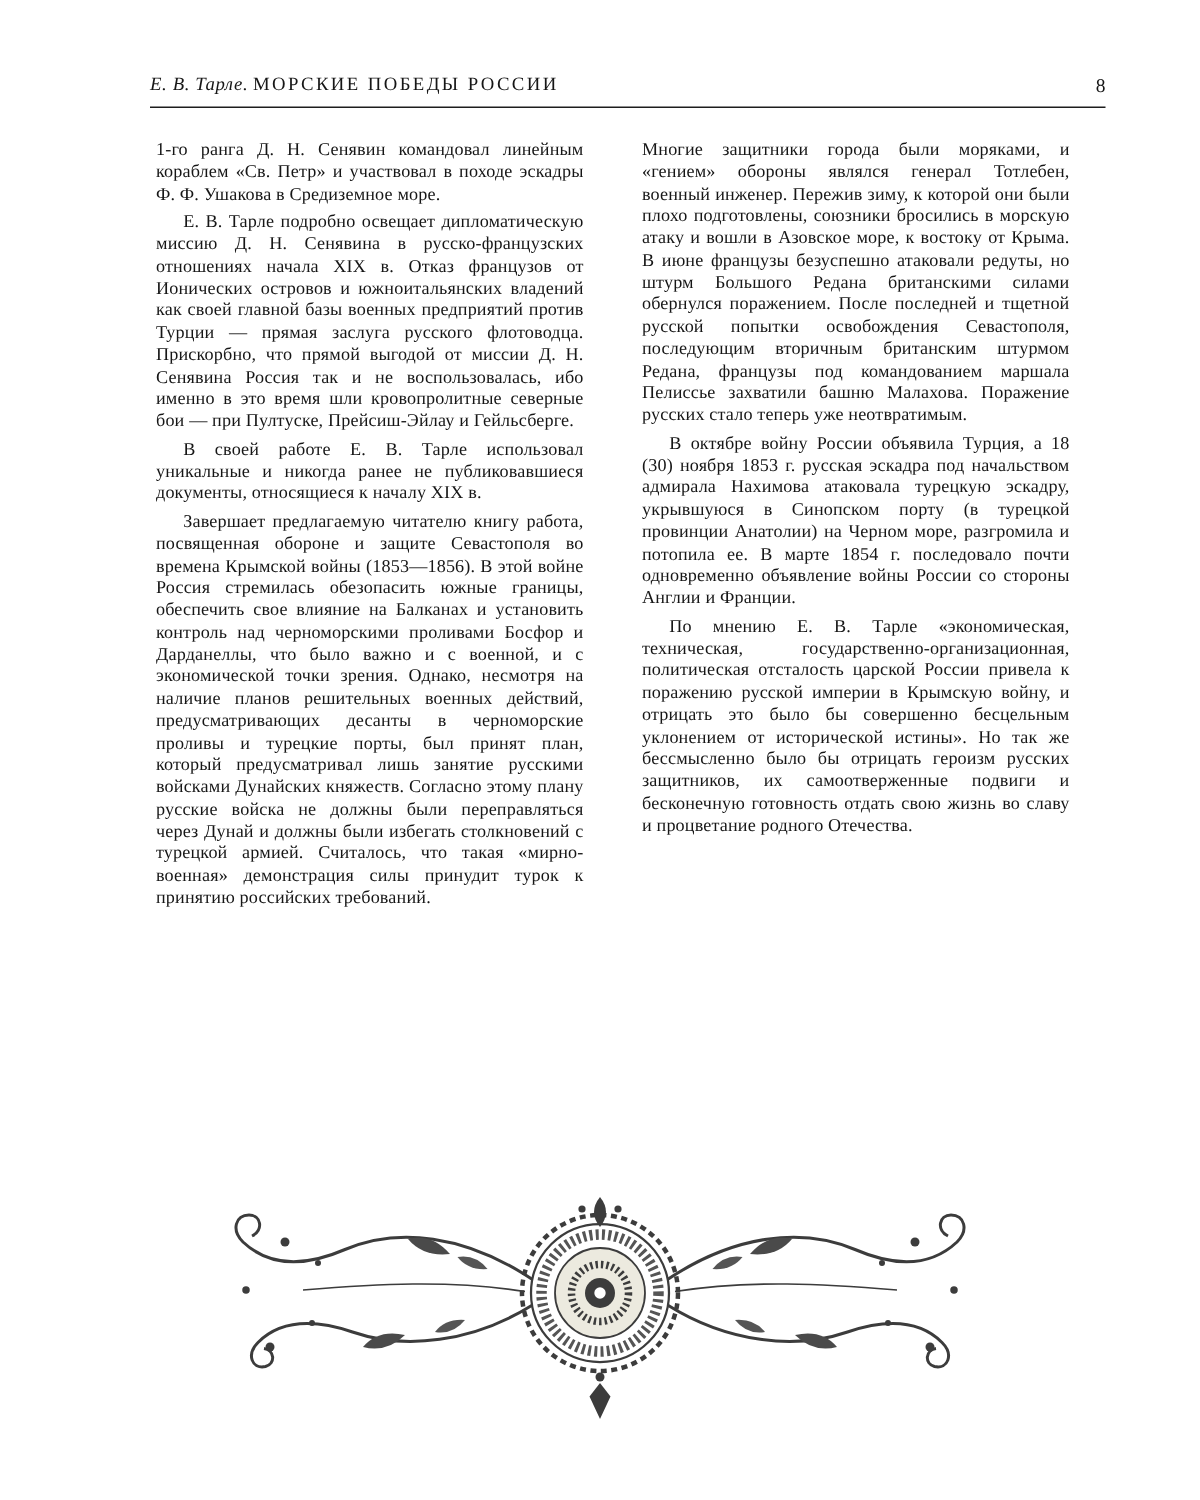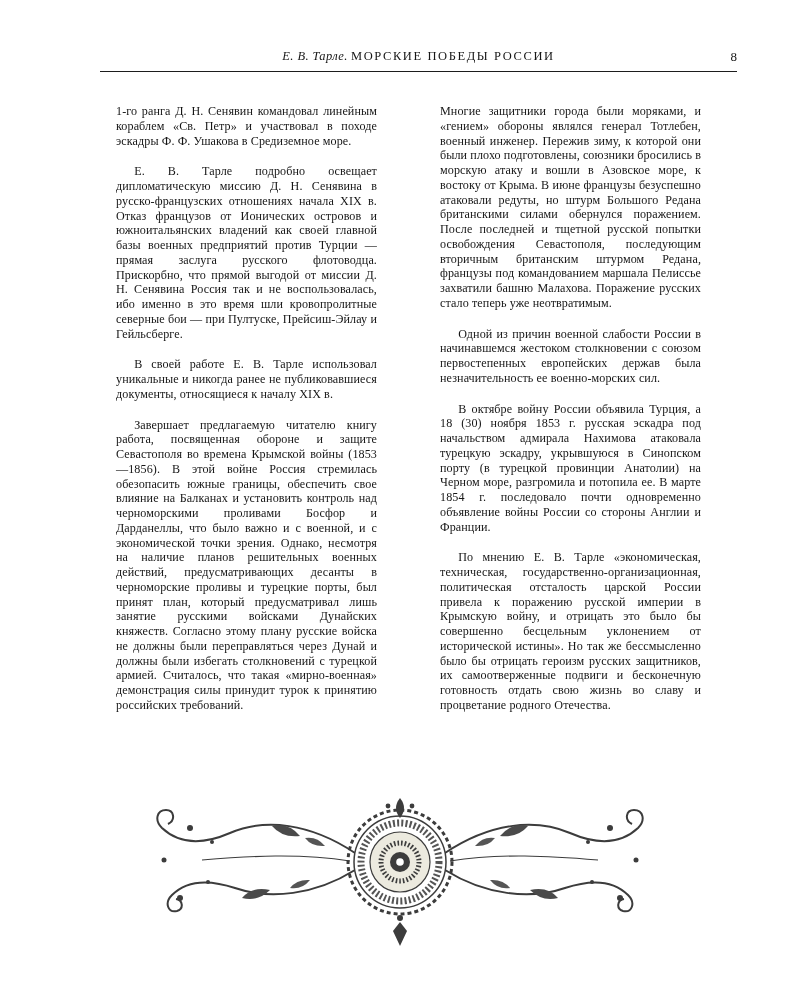--- a/index.html
+++ b/index.html
@@ -9,21 +9,21 @@
     background:#ffffff;
     font-family:"Liberation Serif", serif;
     color:#161616;
     overflow:hidden;
   }
   .running-head {
     position:absolute; left:100px; top:49px; width:637px; height:18px;
     font-size:12.5px;
   }
   .running-title {
-    position:absolute; left:0; right:0; text-align:center;
+    position:absolute; left:0; right:0; 
     white-space:nowrap;
   }
   .running-title .it { font-style:italic; letter-spacing:0.4px; }
   .running-title .caps { letter-spacing:1.6px; }
   .page-number {
     position:absolute; right:0; top:0; font-size:13px;
   }
   .head-rule {
     position:absolute; left:100px; top:71px; width:637px; height:1px;
     background:#1d1d1d;
@@ -32,21 +32,21 @@
     position:absolute; left:100px; top:88px; width:617px;
     display:flex; gap:31px;
   }
   .col {
     width:293px;
     text-align:justify;
     font-size:12.1px;
     line-height:14.75px;
     letter-spacing:0.1px;
   }
-  .col p { margin:16px; text-indent:1.5em; }
+  .col p { margin:4px; text-indent:1.5em; }
   .col p:first-child { text-indent:0; }
   .ornament-wrap {
     position:absolute; left:150px; top:798px; width:500px; height:150px;
   }
 </style>
 </head>
 <body>
 
 <div class="page">
 
@@ -62,21 +62,20 @@
 
   <div class="columns">
     <div class="col">
         <p>1-го ранга Д. Н. Сенявин командовал линейным кораблем «Св. Петр» и участвовал в походе эскадры Ф. Ф. Ушакова в Средиземное море.</p>
         <p>Е. В. Тарле подробно освещает дипломатическую миссию Д. Н. Сенявина в русско-французских отношениях начала XIX в. Отказ французов от Ионических островов и южноитальянских владений как своей главной базы военных предприятий против Турции — прямая заслуга русского флотоводца. Прискорбно, что прямой выгодой от миссии Д. Н. Сенявина Россия так и не воспользовалась, ибо именно в это время шли кровопролитные северные бои — при Пултуске, Прейсиш-Эйлау и Гейльсберге.</p>
         <p>В своей работе Е. В. Тарле использовал уникальные и никогда ранее не публиковавшиеся документы, относящиеся к началу XIX в.</p>
         <p>Завершает предлагаемую читателю книгу работа, посвященная обороне и защите Севастополя во времена Крымской войны (1853—1856). В этой войне Россия стремилась обезопасить южные границы, обеспечить свое влияние на Балканах и установить контроль над черноморскими проливами Босфор и Дарданеллы, что было важно и с военной, и с экономической точки зрения. Однако, несмотря на наличие планов решительных военных действий, предусматривающих десанты в черноморские проливы и турецкие порты, был принят план, который предусматривал лишь занятие русскими войсками Дунайских княжеств. Согласно этому плану русские войска не должны были переправляться через Дунай и должны были избегать столкновений с турецкой армией. Считалось, что такая «мирно-военная» демонстрация силы принудит турок к принятию российских требований.</p>
       </div>
     <div class="col">
         <p>Многие защитники города были моряками, и «гением» обороны являлся генерал Тотлебен, военный инженер. Пережив зиму, к которой они были плохо подготовлены, союзники бросились в морскую атаку и вошли в Азовское море, к востоку от Крыма. В июне французы безуспешно атаковали редуты, но штурм Большого Редана британскими силами обернулся поражением. После последней и тщетной русской попытки освобождения Севастополя, последующим вторичным британским штурмом Редана, французы под командованием маршала Пелиссье захватили башню Малахова. Поражение русских стало теперь уже неотвратимым.</p>
-        <p>Одной из причин военной слабости России в начинавшемся жестоком столкновении с союзом первостепенных европейских держав была незначительность ее военно-морских сил.</p>
         <p>В октябре войну России объявила Турция, а 18 (30) ноября 1853 г. русская эскадра под начальством адмирала Нахимова атаковала турецкую эскадру, укрывшуюся в Синопском порту (в турецкой провинции Анатолии) на Черном море, разгромила и потопила ее. В марте 1854 г. последовало почти одновременно объявление войны России со стороны Англии и Франции.</p>
         <p>По мнению Е. В. Тарле «экономическая, техническая, государственно-организационная, политическая отсталость царской России привела к поражению русской империи в Крымскую войну, и отрицать это было бы совершенно бесцельным уклонением от исторической истины». Но так же бессмысленно было бы отрицать героизм русских защитников, их самоотверженные подвиги и бесконечную готовность отдать свою жизнь во славу и процветание родного Отечества.</p>
       </div>
   </div>
 
   <div class="ornament-wrap">
     <svg width="500" height="150" viewBox="0 0 500 150" xmlns="http://www.w3.org/2000/svg">
       <defs>
         <g id="flourish" stroke="#3c3c3c" fill="none" stroke-width="2">
           <path d="M205,55 C160,25 115,20 80,35 C50,48 28,45 12,30 C4,22 7,12 16,12 C24,12 26,22 18,26"></path>

